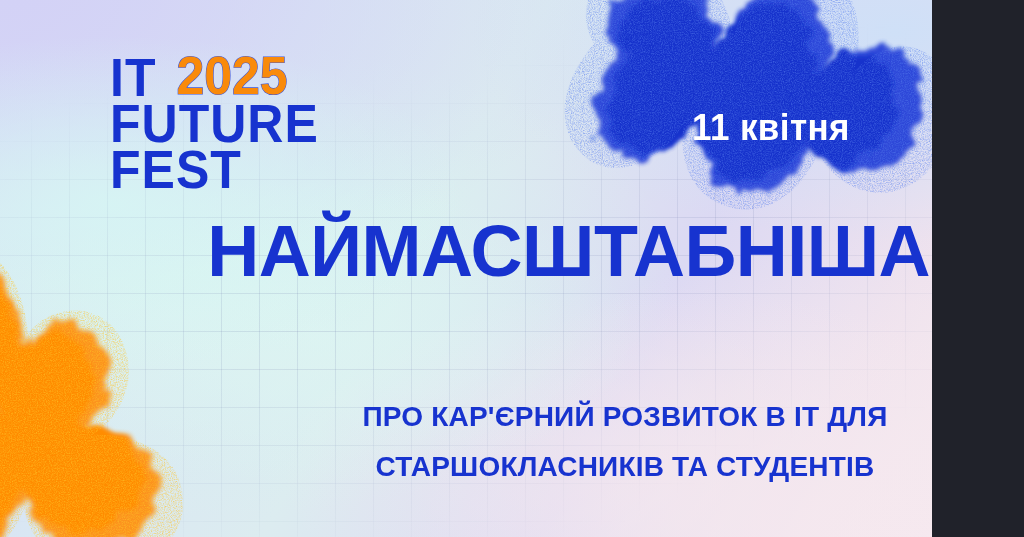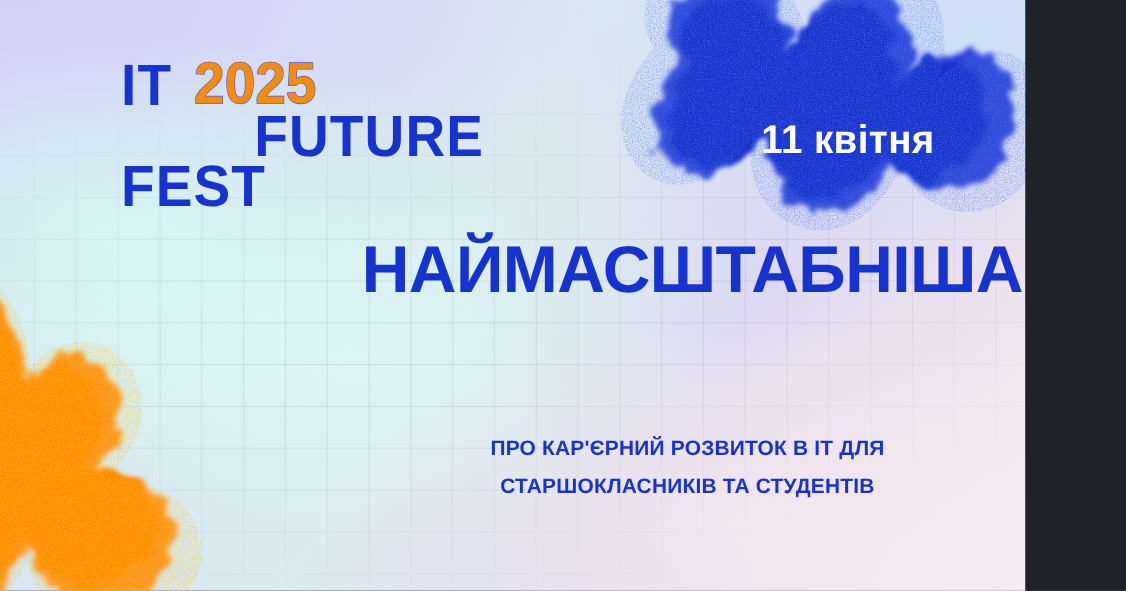--- a/index.html
+++ b/index.html
@@ -78,21 +78,21 @@
     width: 330px;
     z-index: 5;
   }
   .logo-row {
     display: flex;
     align-items: baseline;
     line-height: .92;
     white-space: nowrap;
   }
   .logo-row-1 { justify-content: flex-start; gap: 20px; }
-  .logo-row-2 { justify-content: flex-end; }
+  .logo-row-2 { justify-content: flex-start; }
   .logo-row-3 { justify-content: flex-start; padding-right: 6px; }
 
   .logo-word {
     font-family: "Liberation Sans", sans-serif;
     font-weight: bold;
     font-size: 50px;
     letter-spacing: 1px;
     color: #1733cf;
     transform: scaleY(1.06);
     transform-origin: bottom left;
@@ -127,38 +127,38 @@
 
   
   #headline {
     position: absolute;
     left: 64px;
     top: 216px;
     width: 866px;
     z-index: 5;
     color: #1733cf;
     font-weight: bold;
-    font-size: 60px;
+    font-size: 72px;
     line-height: .98;
     letter-spacing: -0.5px;
     text-align: right;
   }
   #headline .hl-1 { display: block; }
   #headline .hl-2 { display: block; }
 
   
   #subtitle {
     position: absolute;
     left: 300px;
     top: 392px;
     width: 650px;
     z-index: 5;
     color: #1733cf;
     font-weight: bold;
-    font-size: 19px;
+    font-size: 28px;
     line-height: 1.78;
     letter-spacing: .2px;
     text-align: center;
   }
   #subtitle span { display: block; }
 </style>
 </head>
 <body>
 
 <div id="poster">

